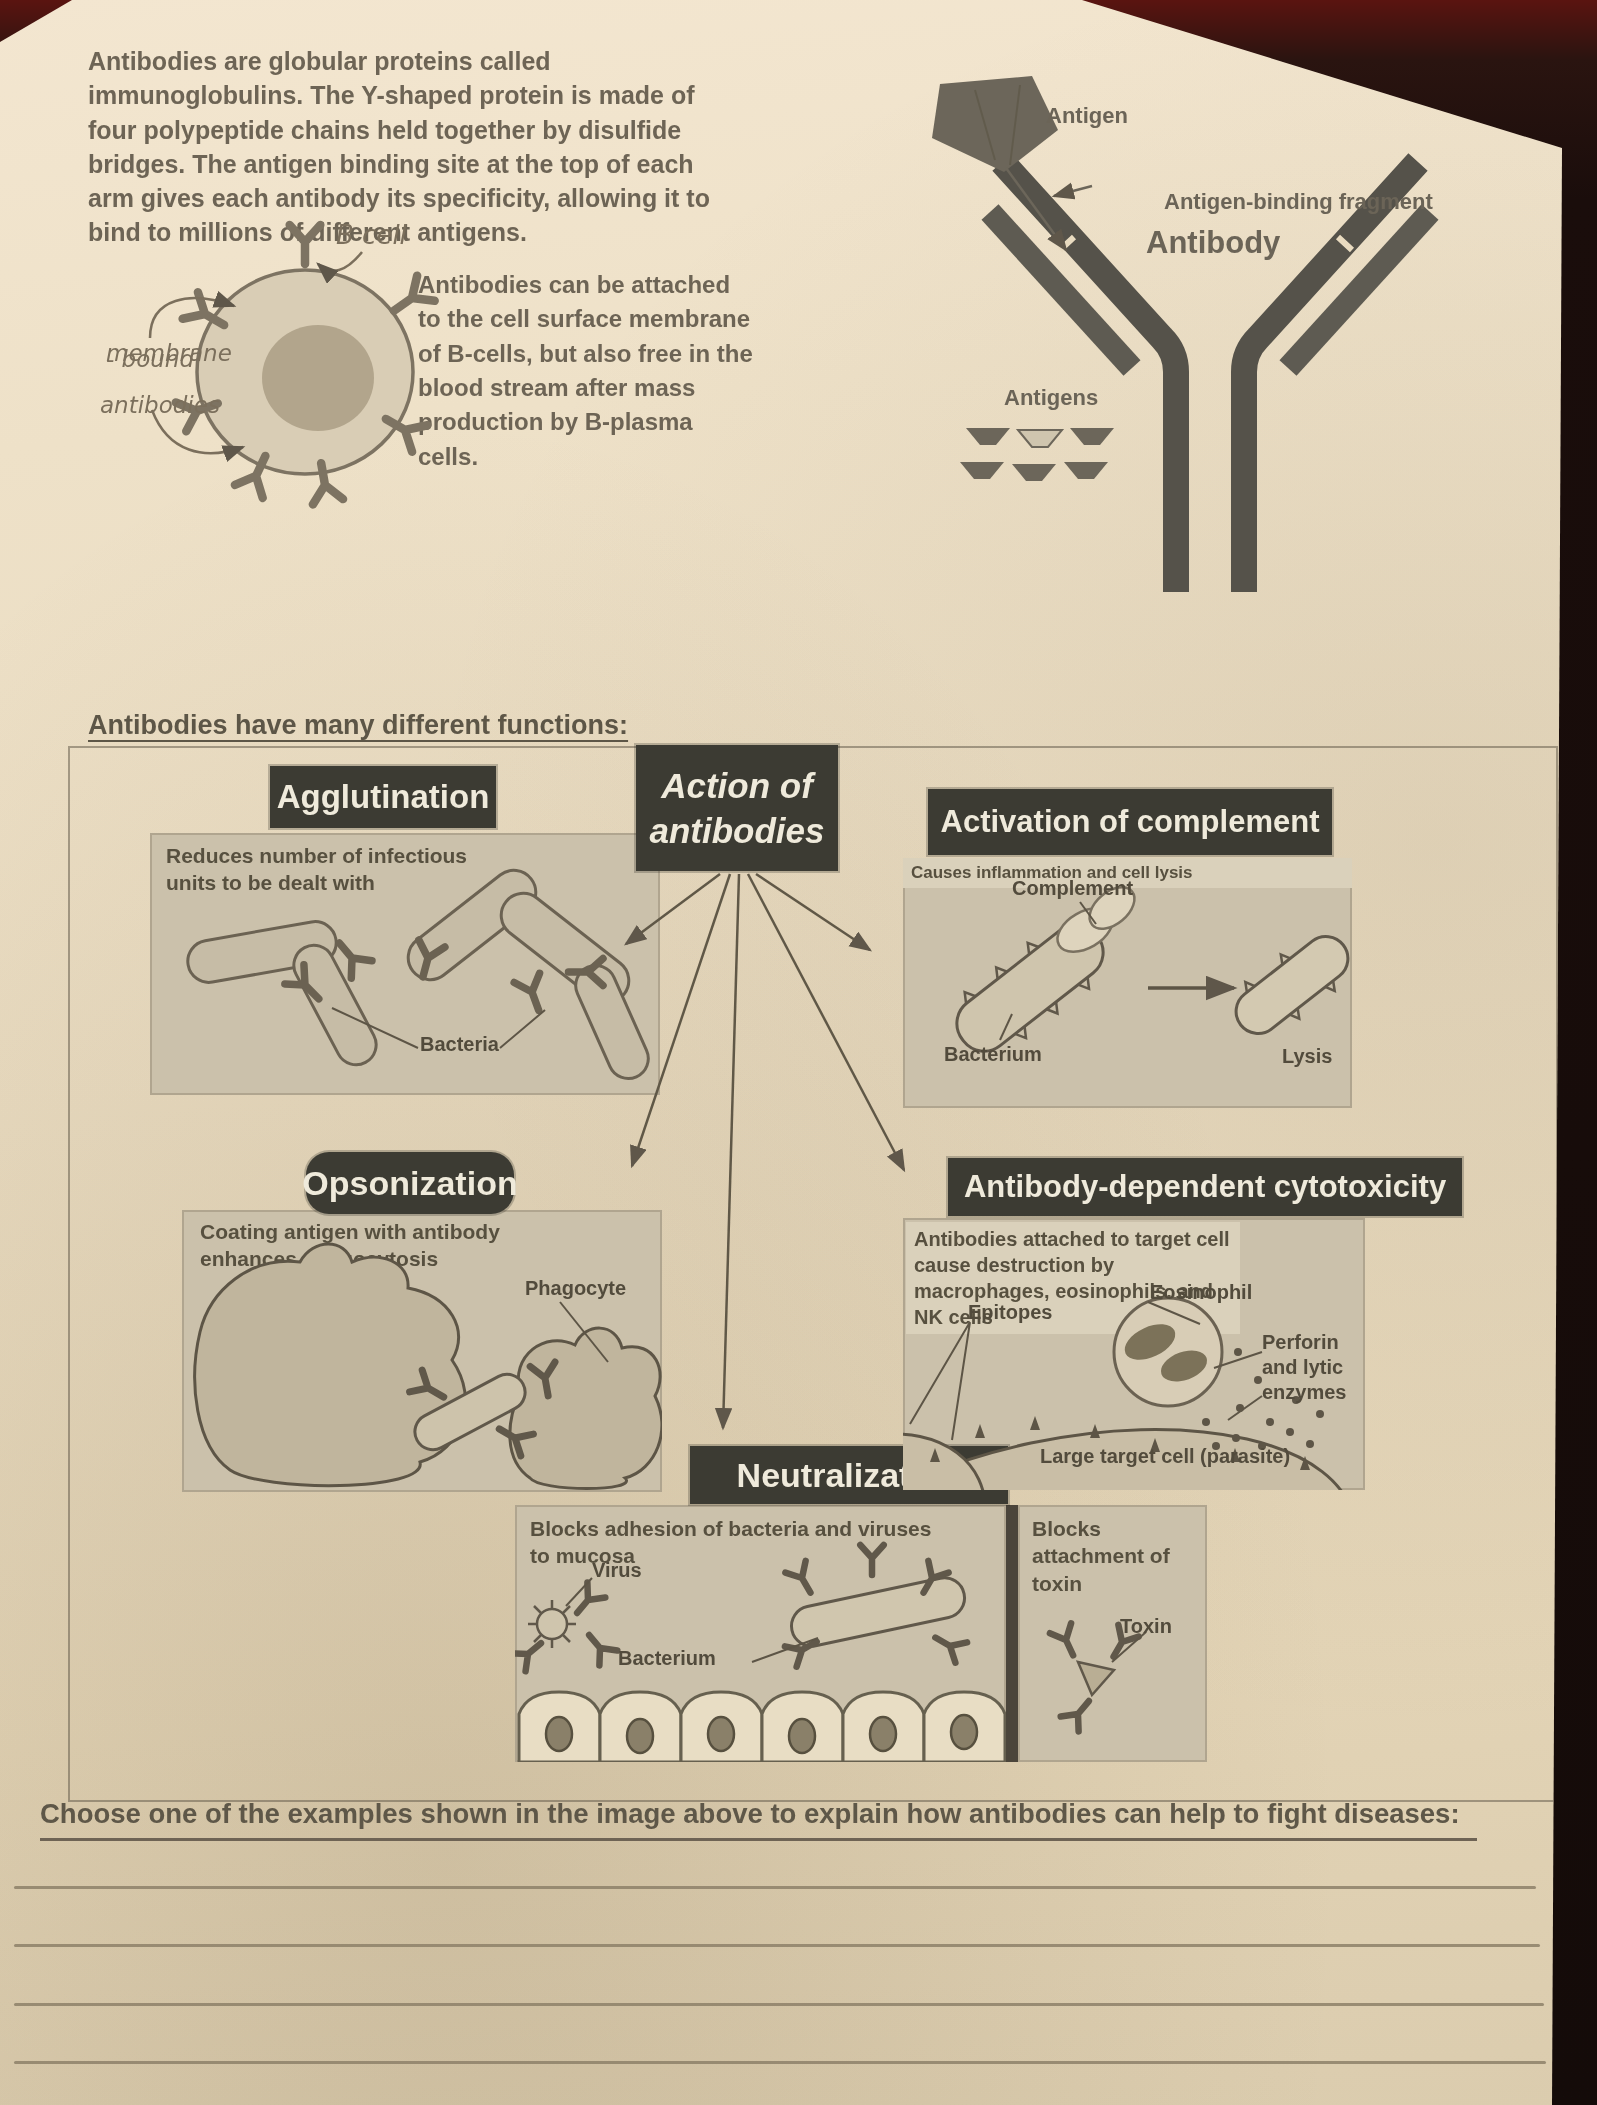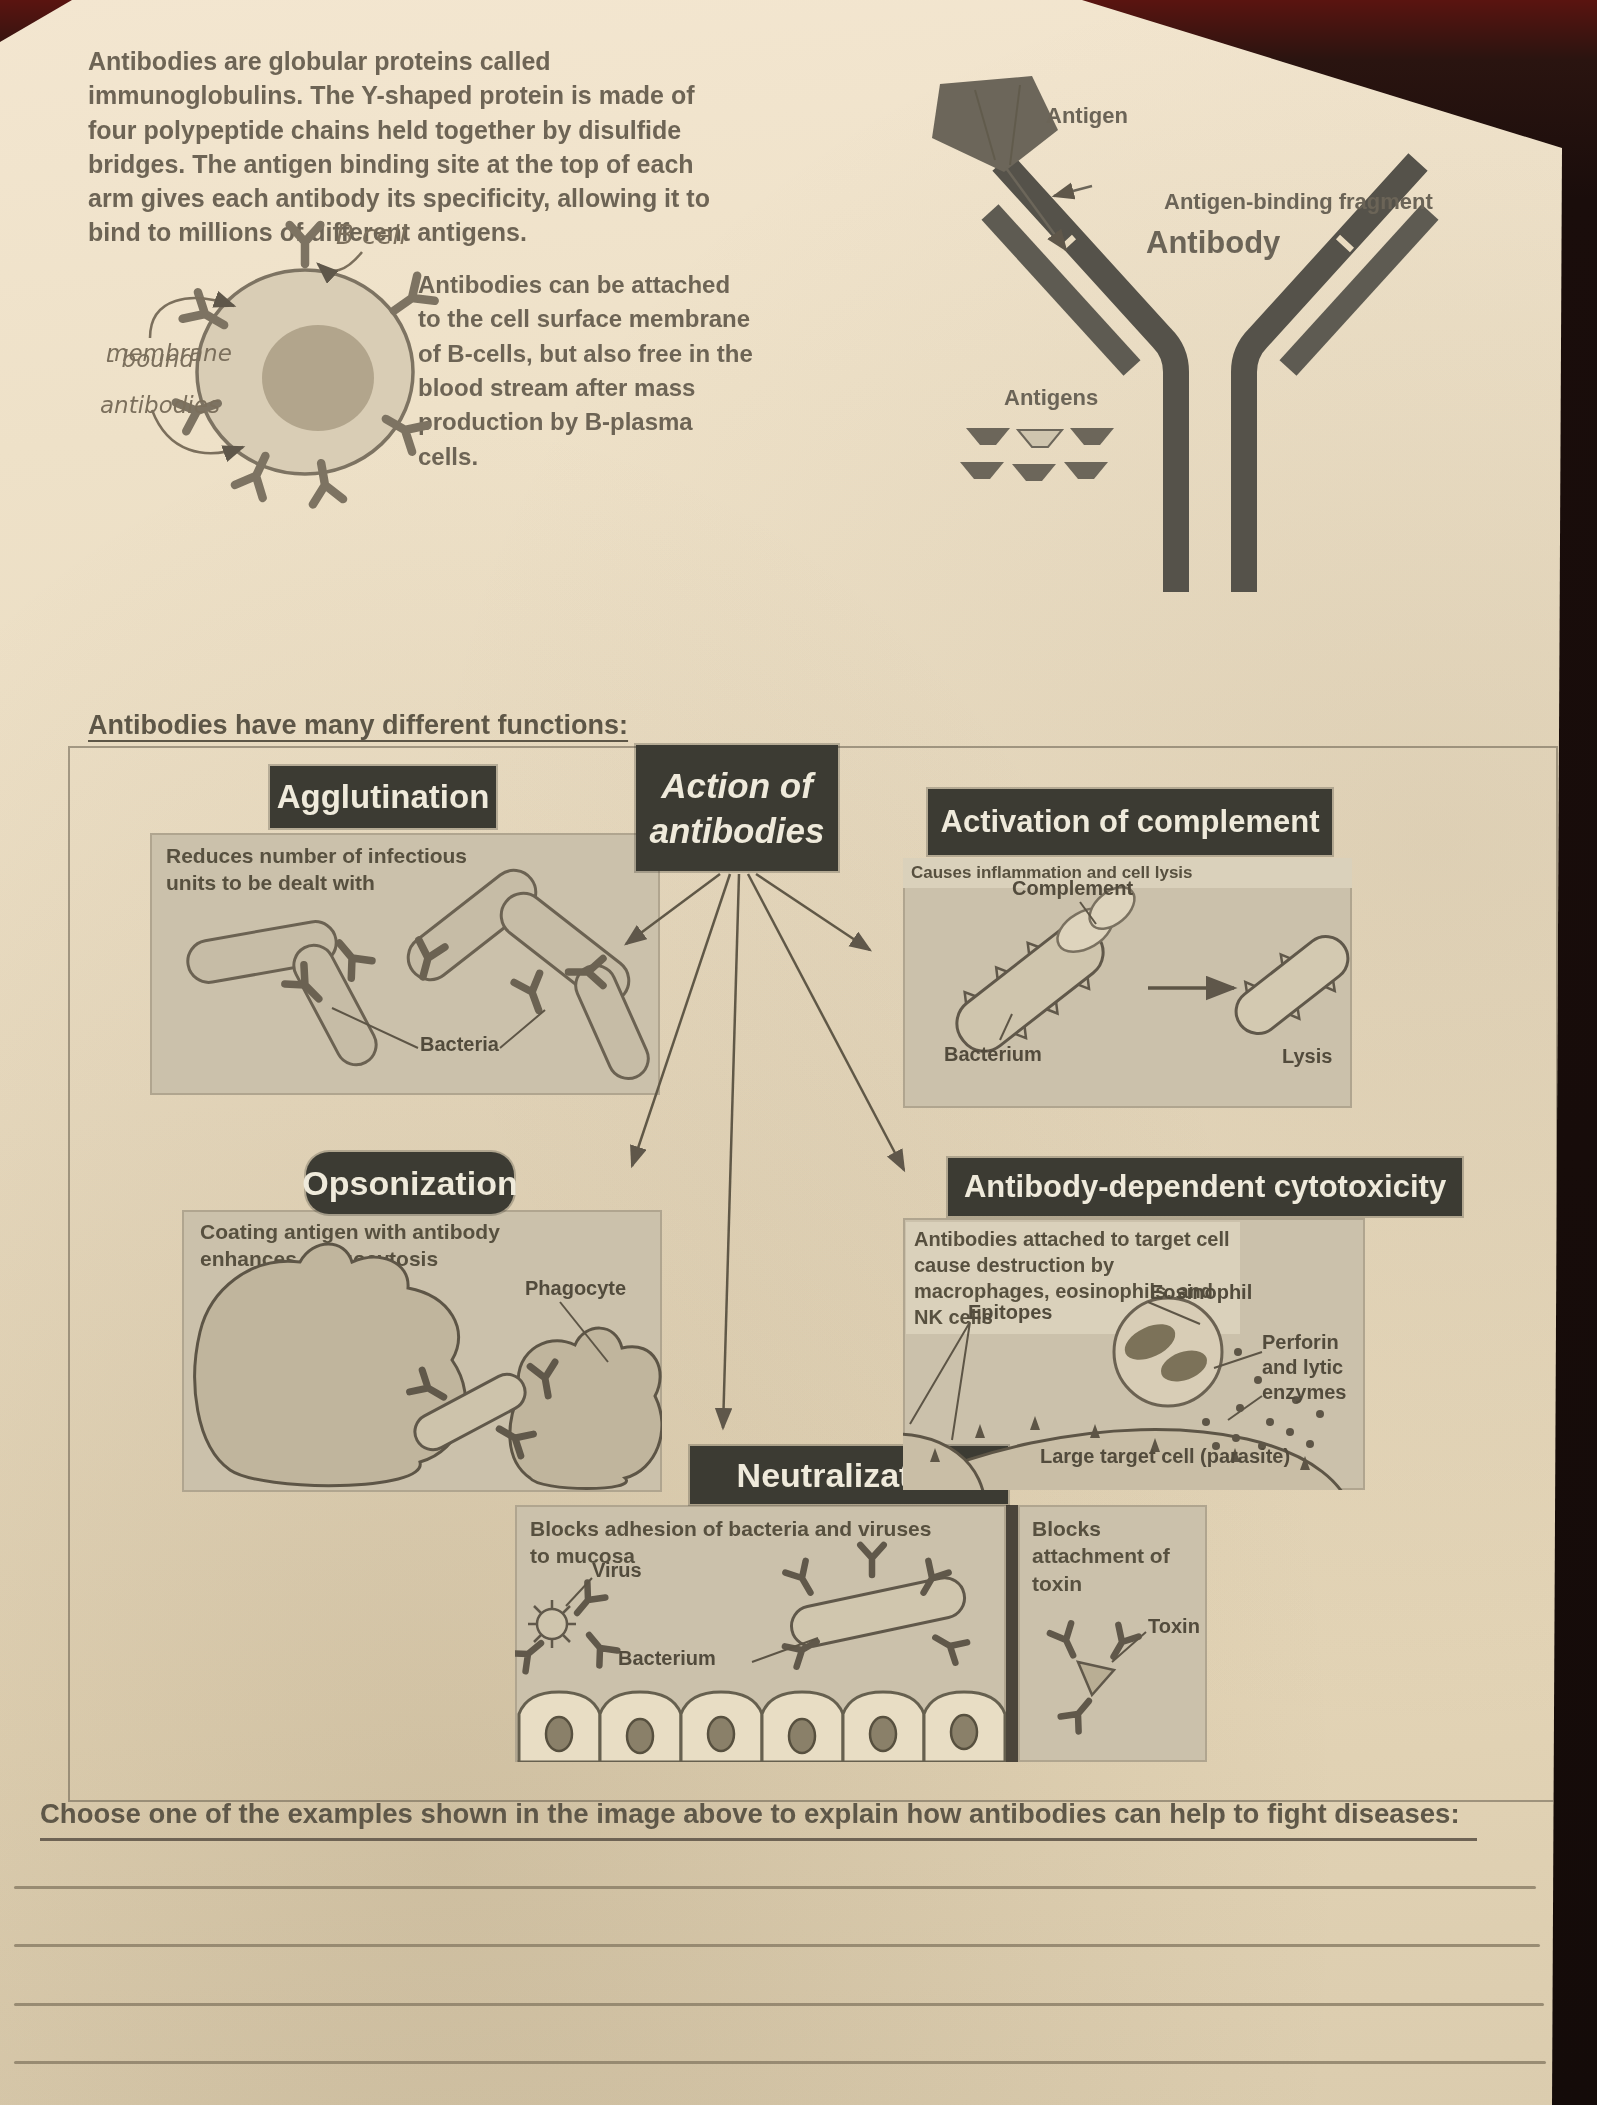--- a/index.html
+++ b/index.html
@@ -304,15 +304,15 @@
     <div class="abs slabel" style="left:1012px;top:876px;">Complement</div>
     <div class="abs slabel" style="left:944px;top:1042px;">Bacterium</div>
     <div class="abs slabel" style="left:1282px;top:1044px;">Lysis</div>
     <div class="abs slabel" style="left:525px;top:1276px;">Phagocyte</div>
     <div class="abs slabel" style="left:968px;top:1300px;">Epitopes</div>
     <div class="abs slabel" style="left:1150px;top:1280px;">Eosinophil</div>
     <div class="abs slabel" style="left:1262px;top:1330px;width:104px;">Perforin and lytic enzymes</div>
     <div class="abs slabel" style="left:1040px;top:1444px;text-align:center;">Large target cell (parasite)</div>
     <div class="abs slabel" style="left:592px;top:1558px;">Virus</div>
     <div class="abs slabel" style="left:618px;top:1646px;">Bacterium</div>
-    <div class="abs slabel" style="left:1148px;top:1614px;text-align:right;">Toxin</div>
+    <div class="abs slabel" style="left:1120px;top:1614px;text-align:right;">Toxin</div>
   </div>
 </div>
 
 </body></html>

